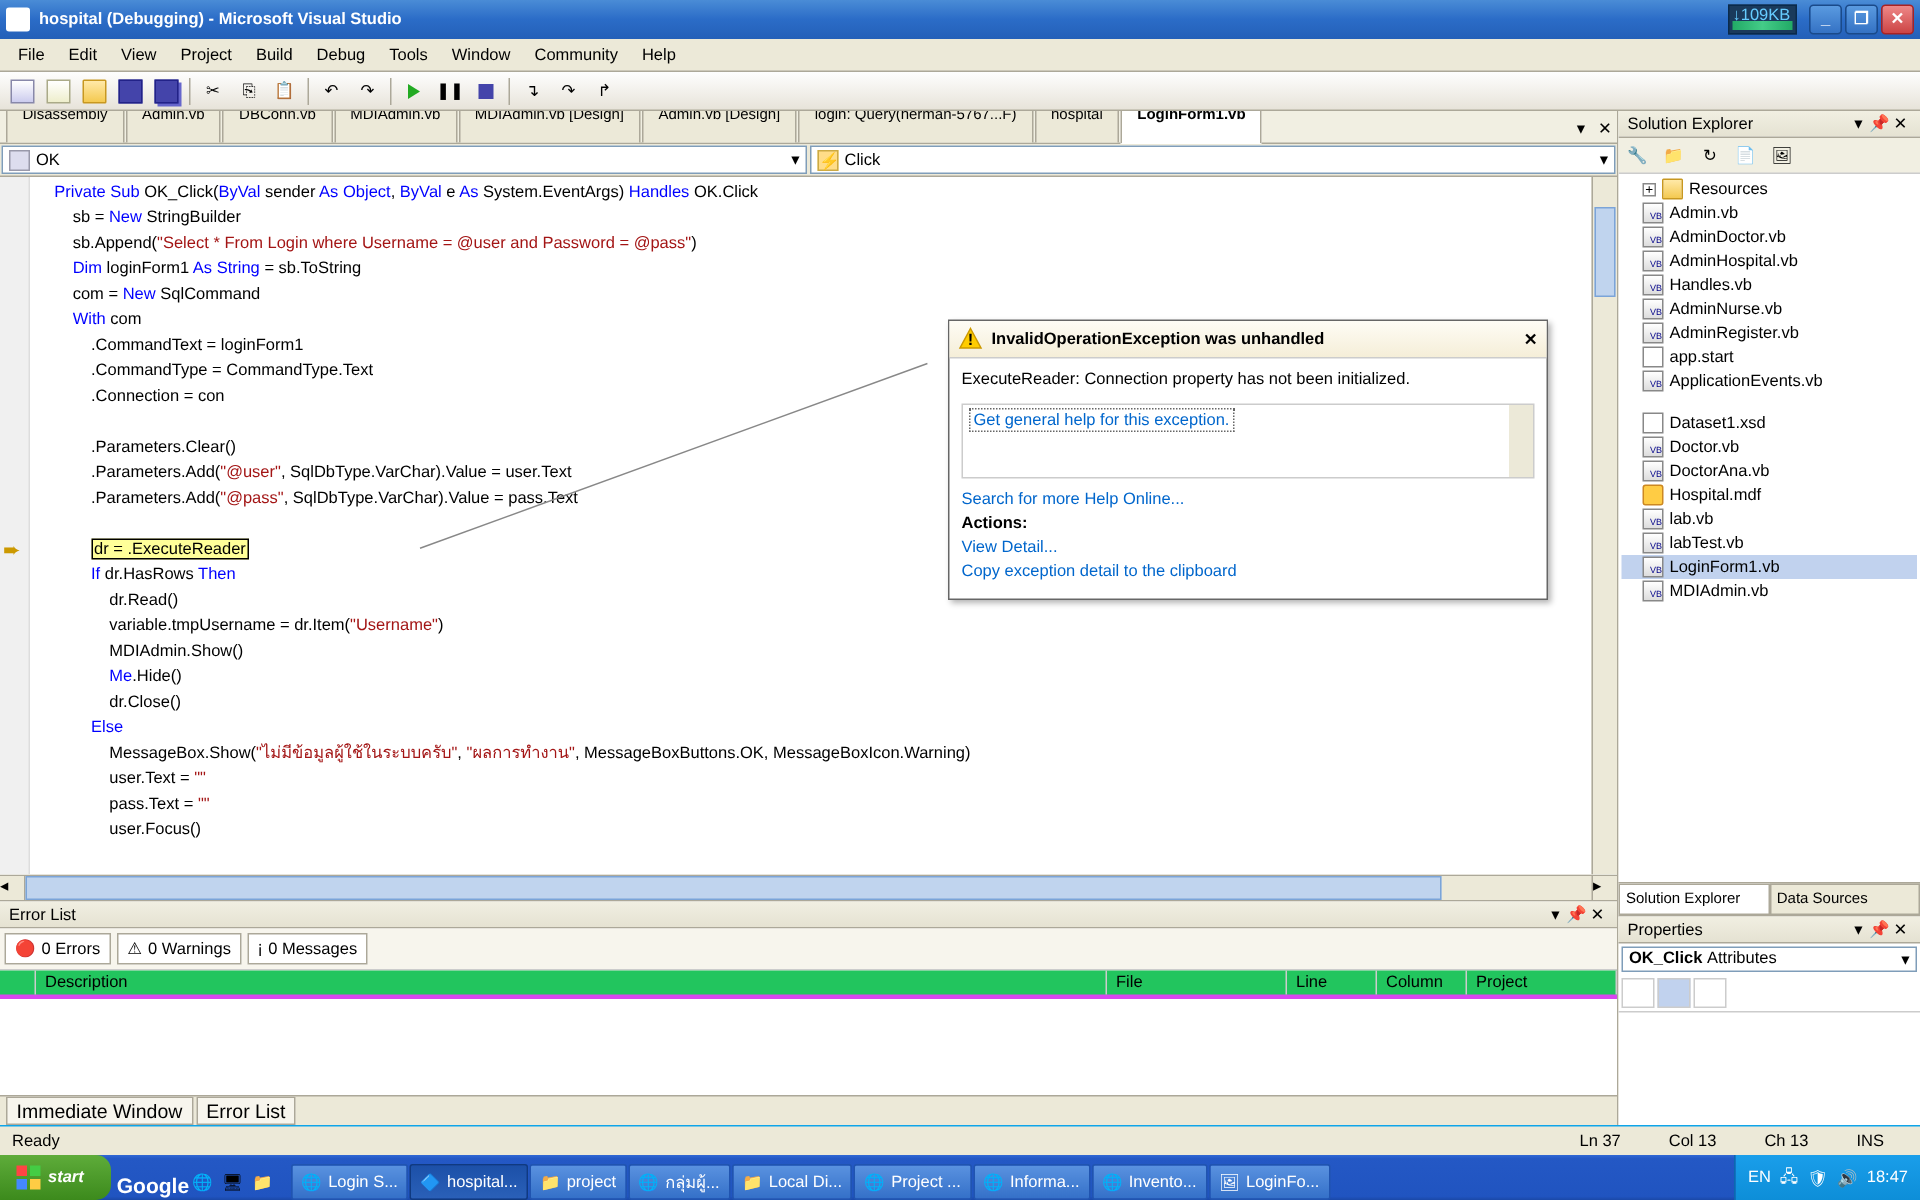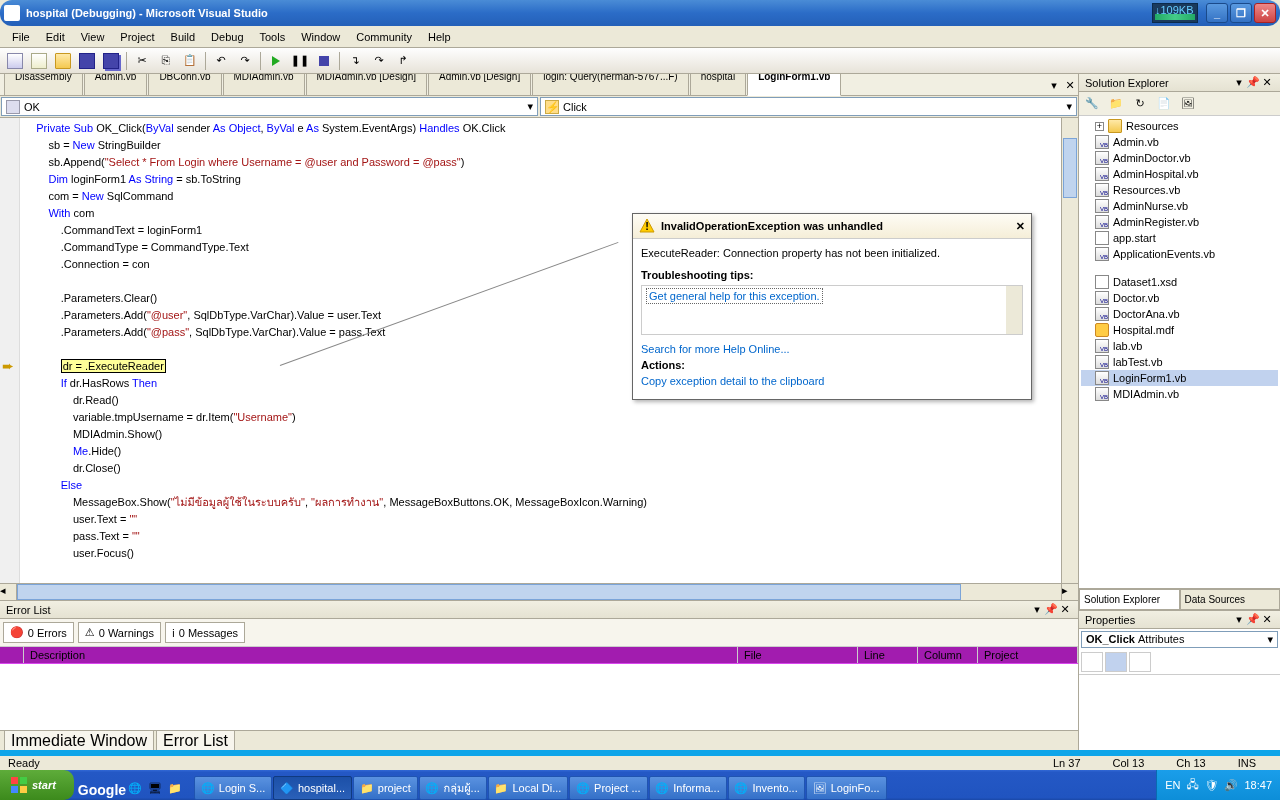--- a/index.html
+++ b/index.html
@@ -1,19 +1,19 @@
 <!DOCTYPE html>
 <html><head>
 <meta charset="utf-8">
 <style>
 * { margin: 0; padding: 0; box-sizing: border-box; font-family: Tahoma, sans-serif; font-size: 11px; }
 body { width: 1280px; height: 800px; overflow: hidden; background: #ece9d8; display: flex; flex-direction: column; }
 
 
-.title-bar { height: 26px; background: linear-gradient(to bottom, #4a8cd6, #2b6cc7, #2460b8); display: flex; align-items: center; padding: 0 4px; color: #fff; border-radius: 12px; }
+.title-bar { height: 26px; background: linear-gradient(to bottom, #4a8cd6, #2b6cc7, #2460b8); display: flex; align-items: center; padding: 0 4px; color: #fff; }
 .title-bar .icon { width: 16px; height: 16px; background: #fff; border-radius: 2px; margin-right: 6px; }
 .title-text { flex: 1; font-weight: bold; }
 .title-perf { width: 46px; height: 20px; background: #1a3a5c; border: 1px solid #0a2a4c; font-size: 8px; color: #6cf; position: relative; }
 .title-perf::after { content: ''; position: absolute; bottom: 2px; left: 2px; right: 2px; height: 6px; background: linear-gradient(to right, #2a6, #4c8, #2a6); }
 .win-btns { display: flex; gap: 2px; margin-left: 8px; }
 .win-btn { width: 22px; height: 20px; background: linear-gradient(#5a9ae0, #3472c4); border: 1px solid #1a4a8a; border-radius: 3px; color: #fff; font-weight: bold; text-align: center; line-height: 18px; }
 .win-btn.close { background: linear-gradient(#e88, #c44); border-color: #a22; }
 
 
 .menu-bar { height: 22px; background: #ece9d8; display: flex; align-items: center; padding: 0 4px; border-bottom: 1px solid #aca899; }
@@ -71,46 +71,46 @@
 .exc-link { color: #0066cc; display: block; margin: 4px 0; }
 .exc-line { position: absolute; border-top: 1px solid #888; transform-origin: left center; z-index: 5; }
 
 
 .error-list { height: 130px; border-top: 1px solid #aca899; display: flex; flex-direction: column; background: #fff; }
 .panel-title { background: linear-gradient(#f1efe2, #e5e2d2); padding: 2px 6px; border-bottom: 1px solid #aca899; display: flex; align-items: center; }
 .panel-title .spacer { flex: 1; }
 .panel-title .ctrl { width: 14px; text-align: center; }
 .el-toolbar { padding: 3px; display: flex; gap: 4px; border-bottom: 1px solid #ccc; background: #f7f5ed; }
 .el-btn { border: 1px solid #aca899; padding: 2px 6px; display: flex; align-items: center; gap: 4px; background: #fff; }
-.el-grid-head { display: flex; border-bottom: 1px solid #d946ef; background: #a21caf; }
+.el-grid-head { display: flex; border-bottom: 3px solid #d946ef; background: #22c55e; }
 .el-col { padding: 2px 6px; border-right: 1px solid #ccc; }
 
 
 .bottom-tabs { height: 20px; background: #ece9d8; display: flex; align-items: center; padding: 0 4px; gap: 2px; border-top: 1px solid #aca899; }
-.bt-tab { padding: 1px 6px; border: 1px solid #aca899; background: #f7f5ed; display: flex; align-items: center; gap: 3px; font-size: 16px; }
+.bt-tab { padding: 1px 6px; border: 1px solid #aca899; background: #f7f5ed; display: flex; align-items: center; gap: 3px; font-size: 13px; }
 
 
 .sol-exp { flex: 1; display: flex; flex-direction: column; background: #fff; overflow: hidden; }
 .sol-toolbar { height: 24px; background: #f1efe2; border-bottom: 1px solid #ccc; display: flex; align-items: center; padding: 0 2px; gap: 2px; }
 .sol-tree { flex: 1; overflow: auto; padding: 2px; }
 .tree-item { display: flex; align-items: center; padding: 1px 2px; gap: 4px; white-space: nowrap; }
 .tree-item.selected { background: #c1d2ee; }
 .tree-item .expand { width: 9px; height: 9px; border: 1px solid #888; text-align: center; line-height: 7px; font-size: 9px; }
 .tree-item .file-icon { width: 14px; height: 14px; }
 .right-bottom-tabs { height: 22px; display: flex; background: #ece9d8; border-top: 1px solid #aca899; }
 .rb-tab { flex: 1; padding: 2px 4px; border: 1px solid #aca899; display: flex; align-items: center; gap: 3px; font-size: 10px; }
 .rb-tab.active { background: #fff; }
 
 .props { height: 140px; display: flex; flex-direction: column; background: #fff; border-top: 1px solid #aca899; }
 .props-dd { border: 1px solid #7f9db9; margin: 2px; padding: 1px 4px; display: flex; }
 .props-tb { display: flex; padding: 2px; gap: 2px; border-bottom: 1px solid #ccc; }
 .props-tb .pb { width: 22px; height: 20px; border: 1px solid #ccc; }
 
 
-.status-bar { height: 20px; background: #ece9d8; border-top: 6px solid #0ea5e9; display: flex; align-items: center; padding: 0 8px; text-align: center; }
+.status-bar { height: 20px; background: #ece9d8; border-top: 1px solid #0ea5e9; display: flex; align-items: center; padding: 0 8px; text-align: center; }
 .status-bar .spacer { flex: 1; }
 .status-cell { padding: 0 16px; }
 
 
 .taskbar { height: 30px; background: linear-gradient(to bottom, #3168d5, #2458c5 8%, #2054c0 92%, #1a48a8); display: flex; align-items: flex-end; }
 .start-btn { height: 30px; padding: 0 18px 0 10px; background: linear-gradient(to bottom, #5eac3a, #3c8a1c); border-radius: 0 10px 10px 0; color: #fff; font-weight: bold; font-style: italic; display: flex; align-items: center; gap: 4px; }
 .task-btns { flex: 1; display: flex; gap: 1px; padding: 0 4px; overflow: hidden; }
 .task-btn { height: 24px; padding: 0 6px; background: linear-gradient(#5a92e0, #3470c8); border: 1px solid #2054b0; border-radius: 2px; color: #fff; display: flex; align-items: center; gap: 4px; font-size: 10px; white-space: nowrap; overflow: hidden; max-width: 110px; }
 .task-btn.active { background: linear-gradient(#1c50a8, #2a60b8); border-color: #103a80; }
 .tray { background: linear-gradient(#1a9eea, #0d8ed8); height: 30px; display: flex; align-items: center; padding: 0 8px; gap: 6px; color: #fff; border-left: 1px solid #0a6ab0; }
@@ -237,27 +237,27 @@
         <div class="exc-header">
           <svg class="warn-icon" viewBox="0 0 16 16">
               <polygon points="8,1 15,14 1,14" fill="#ffcc00" stroke="#cc9900"></polygon>
               <text x="8" y="12" text-anchor="middle" font-size="10" font-weight="bold">!</text>
             </svg>
           <b>InvalidOperationException was unhandled</b>
           <span class="close">✕</span>
         </div>
         <div class="exc-body">
           <div class="exc-msg">ExecuteReader: Connection property has not been initialized.</div>
-          <div class="exc-section-title">Troubleshooting tips:</div>
           <div class="exc-tips">
             <a>Get general help for this exception.</a>
             <div class="sb"></div>
           </div>
           <a class="exc-link">Search for more Help Online...</a>
           <div class="exc-section-title">Actions:</div>
+          <a class="exc-link">View Detail...</a>
           <a class="exc-link">Copy exception detail to the clipboard</a>
         </div>
       </div>
     </div>
     <div class="code-hscroll">
       <div style="width:17px;border-right:1px solid #aca899">◂</div>
       <div class="thumb" style="flex:1;margin:0 100px 0 0"></div>
       <div style="width:17px;border-left:1px solid #aca899">▸</div>
     </div>
 
@@ -328,21 +328,21 @@
           <div class="tree-item" style="padding-left: 14px;">
             <span class="file-icon i-vb"></span>
             <span>AdminDoctor.vb</span>
           </div>
           <div class="tree-item" style="padding-left: 14px;">
             <span class="file-icon i-vb"></span>
             <span>AdminHospital.vb</span>
           </div>
           <div class="tree-item" style="padding-left: 14px;">
             <span class="file-icon i-vb"></span>
-            <span>Resources.vb</span>
+            <span>Handles.vb</span>
           </div>
           <div class="tree-item" style="padding-left: 14px;">
             <span class="file-icon i-vb"></span>
             <span>AdminNurse.vb</span>
           </div>
           <div class="tree-item" style="padding-left: 14px;">
             <span class="file-icon i-vb"></span>
             <span>AdminRegister.vb</span>
           </div>
           <div class="tree-item" style="padding-left: 14px;">

